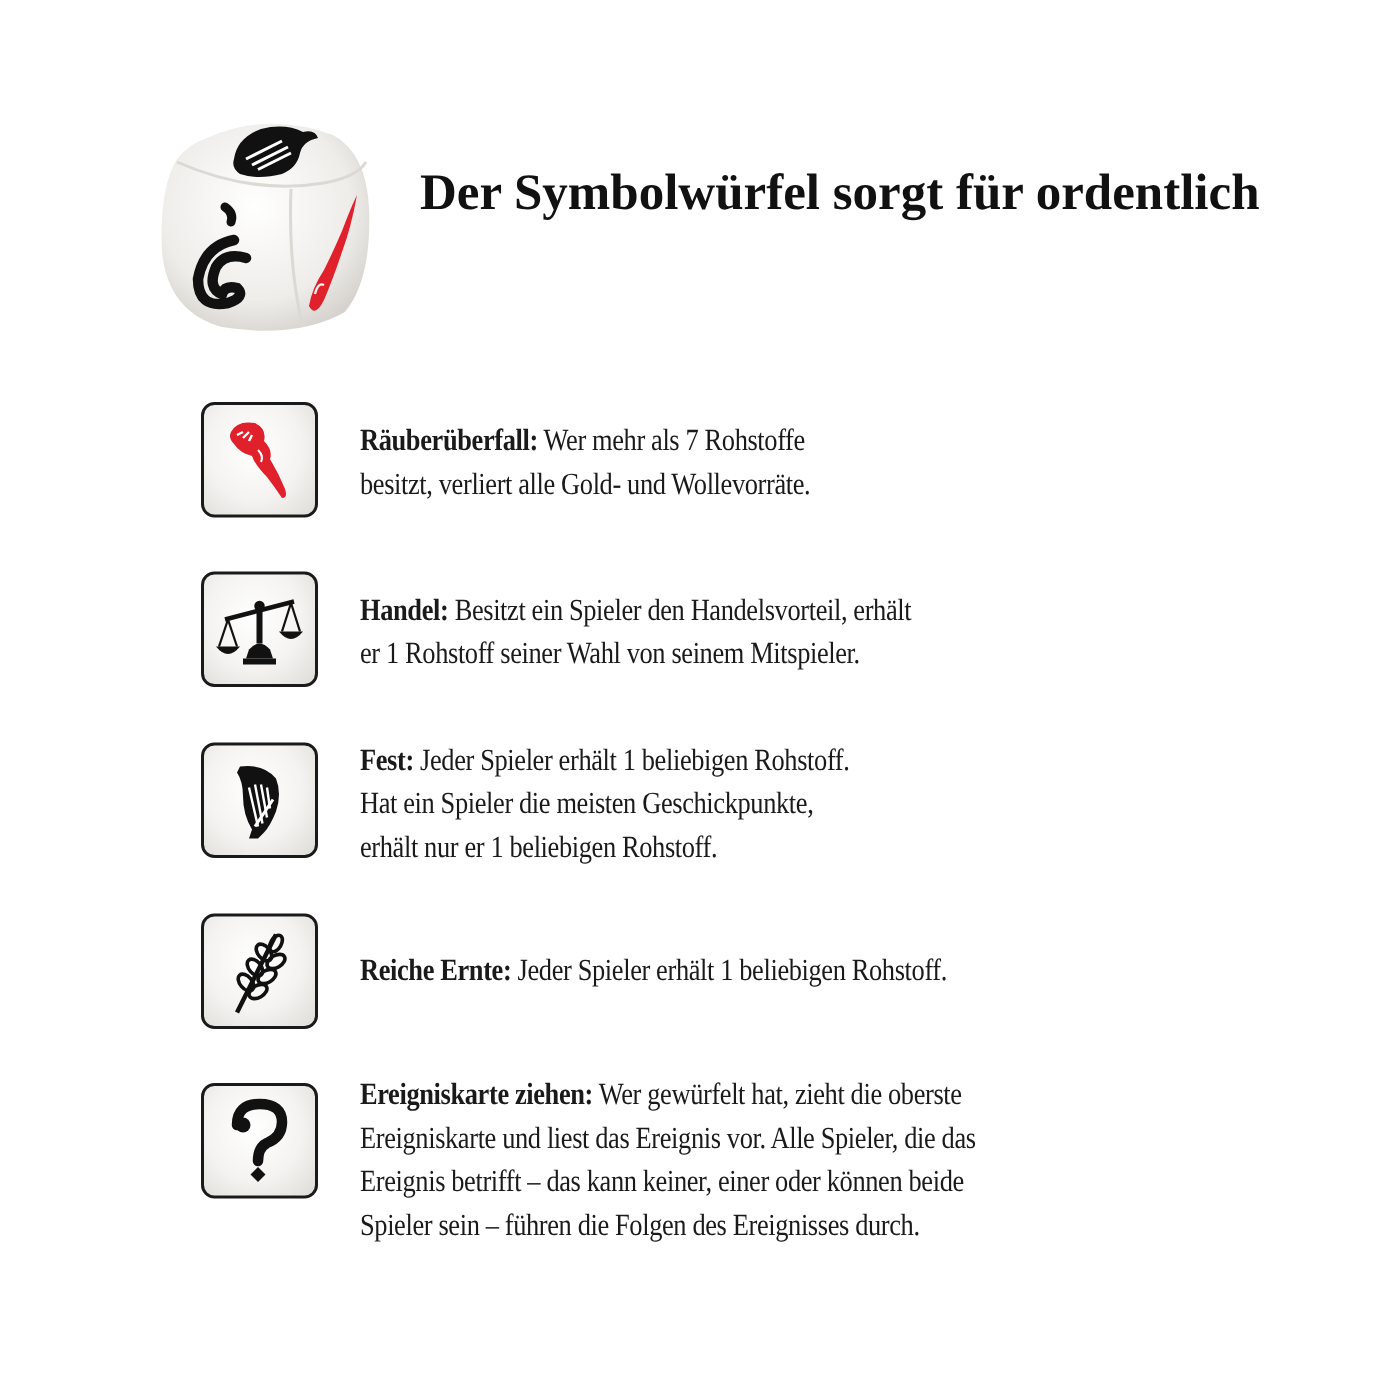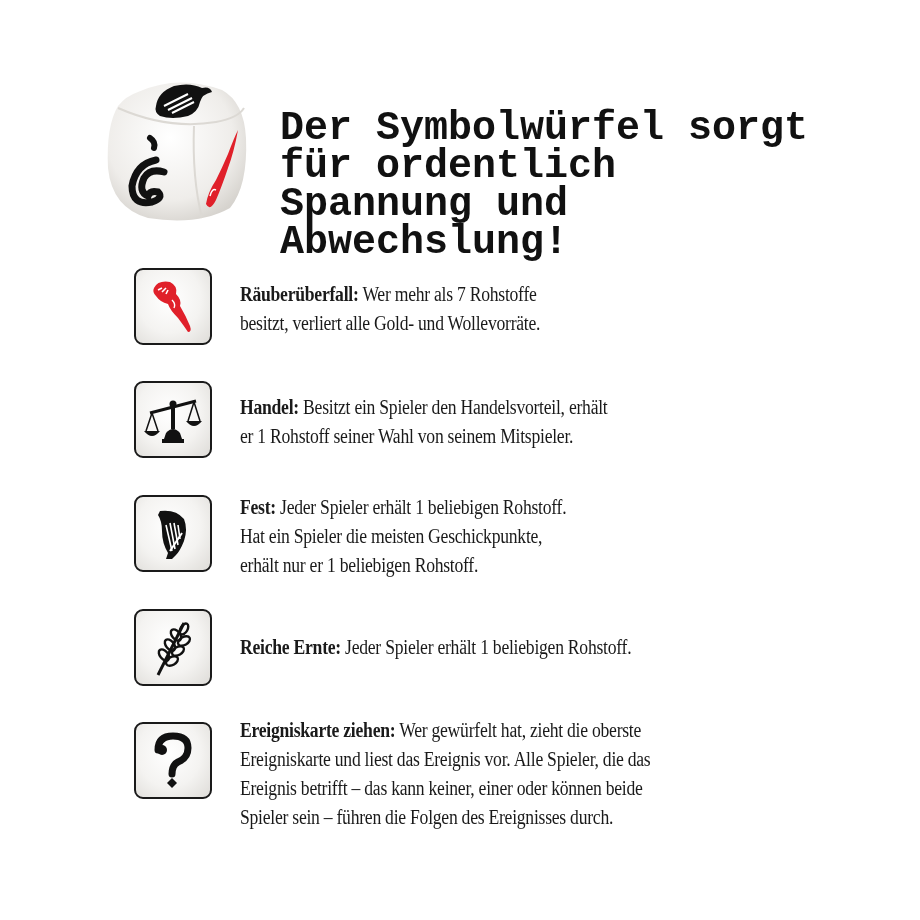--- a/index.html
+++ b/index.html
@@ -1,20 +1,20 @@
 <!DOCTYPE html>
 <html><head>
 <meta charset="utf-8">
 <style>
   html, body { margin: 0; padding: 0; background: #ffffff; }
   body { width: 920px; height: 920px; position: relative; overflow: hidden;
          font-family: "Liberation Serif", "DejaVu Serif", serif; color: #141414; }
   .die { position: absolute; left: 98px; top: 68px; width: 160px; height: 160px; }
   .headline { position: absolute; left: 280px; top: 110px; width: 600px;
-              font-family: Liberation Mono, monospace; font-weight: bold; font-size: 40px;
+              font-family: Liberation Serif, serif; font-weight: bold; font-size: 34px;
               line-height: 38px; color: #111; }
   .item { position: absolute; left: 134px; width: 720px; }
   .iconbox { position: absolute; left: 0; top: 0; width: 78px; height: 77px;
              border: 2px solid #1a1a1a; border-radius: 9px;
              background: radial-gradient(ellipse at 45% 40%, #ffffff 0%, #f4f3f1 55%, #dedcd8 100%);
              box-sizing: border-box; display: flex; align-items: center; justify-content: center; }
   .iconbox svg { width: 62px; height: 62px; }
   .text { position: absolute; left: 106px; font-family: "Liberation Serif", serif;
           font-size: 20.5px; line-height: 29px; color: #1a1a1a; letter-spacing: -0.3px;
           transform: scaleX(0.86); transform-origin: left top; width: 830px; }
@@ -49,21 +49,20 @@
 
     <g>
       <path d="M140 62 Q136 70 130 86 Q124 100 118 112 Q110 124 108 136 Q112 144 118 132 Q124 118 130 100 Q136 84 140 62 Z" fill="#e0202a"></path>
       <path d="M112 128 Q114 120 118 122" stroke="#fff" stroke-width="1.5" fill="none"></path>
     </g>
   </svg>
 </div>
 
 <div class="headline">
   <div>Der Symbolwürfel sorgt für ordentlich</div>
-  <div>Spannung und Abwechslung!</div>
 </div>
 
 <div class="item" style="top:268px;">
   <div class="iconbox">
     <svg viewBox="0 0 62 62">
       <path d="M12 12 Q16 4 28 6 Q36 10 34 18 Q40 24 38 30 Q44 40 48 50 Q50 56 46 56 Q42 50 36 42 Q28 34 26 28 Q18 26 14 20 Q10 16 12 12 Z" fill="#e0202a"></path>
       <path d="M16 14 L20 12 M20 16 L24 12 M24 18 L26 14" stroke="#fff" stroke-width="1.6"></path>
       <path d="M30 24 Q34 28 32 32" stroke="#fff" stroke-width="1.4" fill="none"></path>
     </svg>
   </div>

